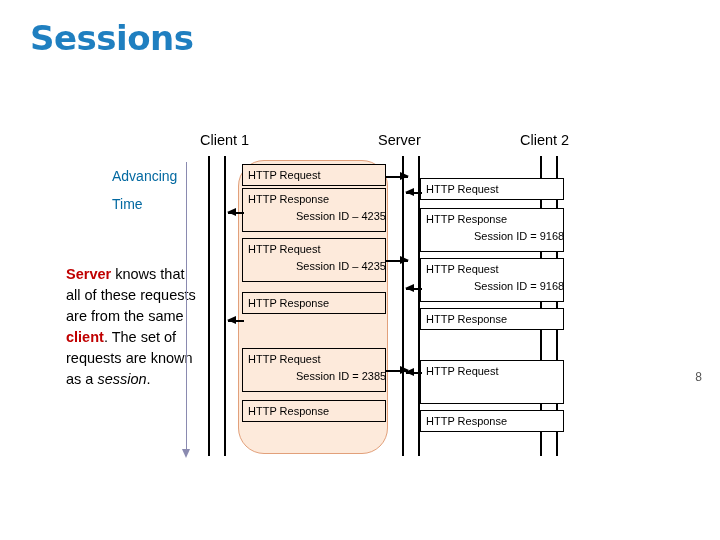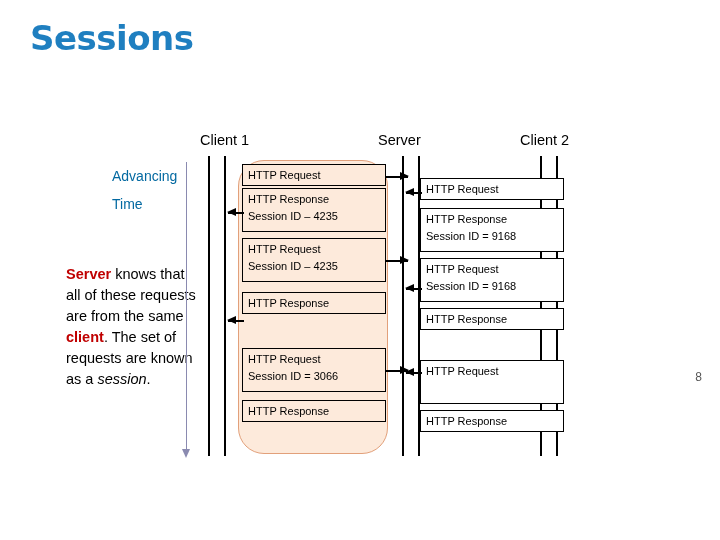--- a/index.html
+++ b/index.html
@@ -116,20 +116,21 @@
     padding: 2px 4px 3px 5px;
     box-sizing: border-box;
     white-space: nowrap;
   }
   .msg.tinted {
     background: #fdeadb;
     border-color: #000000;
   }
   .msg .line2 {
     display: block;
+    margin-left: 48px;
   }
 
   
   .arrow {
     position: absolute;
     height: 1.5px;
     background: #000000;
   }
   .arrow.right::after {
     content: "";
@@ -203,21 +204,21 @@
     </div>
     <div class="arrow right" style="left:276px; top:140px; width:22px;"></div>
 
     <div class="msg tinted" style="left:132px; top:172px; width:144px; height:22px;">
       <span>HTTP Response</span>
     </div>
     <div class="arrow left" style="left:118px; top:200px; width:16px;"></div>
 
     <div class="msg tinted" style="left:132px; top:228px; width:144px; height:44px;">
       <span>HTTP Request</span>
-      <span class="line2">Session ID = 3066</span>
+      <span class="line2">Session ID = 2385</span>
     </div>
     <div class="arrow right" style="left:276px; top:250px; width:22px;"></div>
 
     <div class="msg tinted" style="left:132px; top:280px; width:144px; height:22px;">
       <span>HTTP Response</span>
     </div>
 
     <div class="msg" style="left:310px; top:58px; width:144px; height:22px;">
       <span>HTTP Request</span>
     </div>

